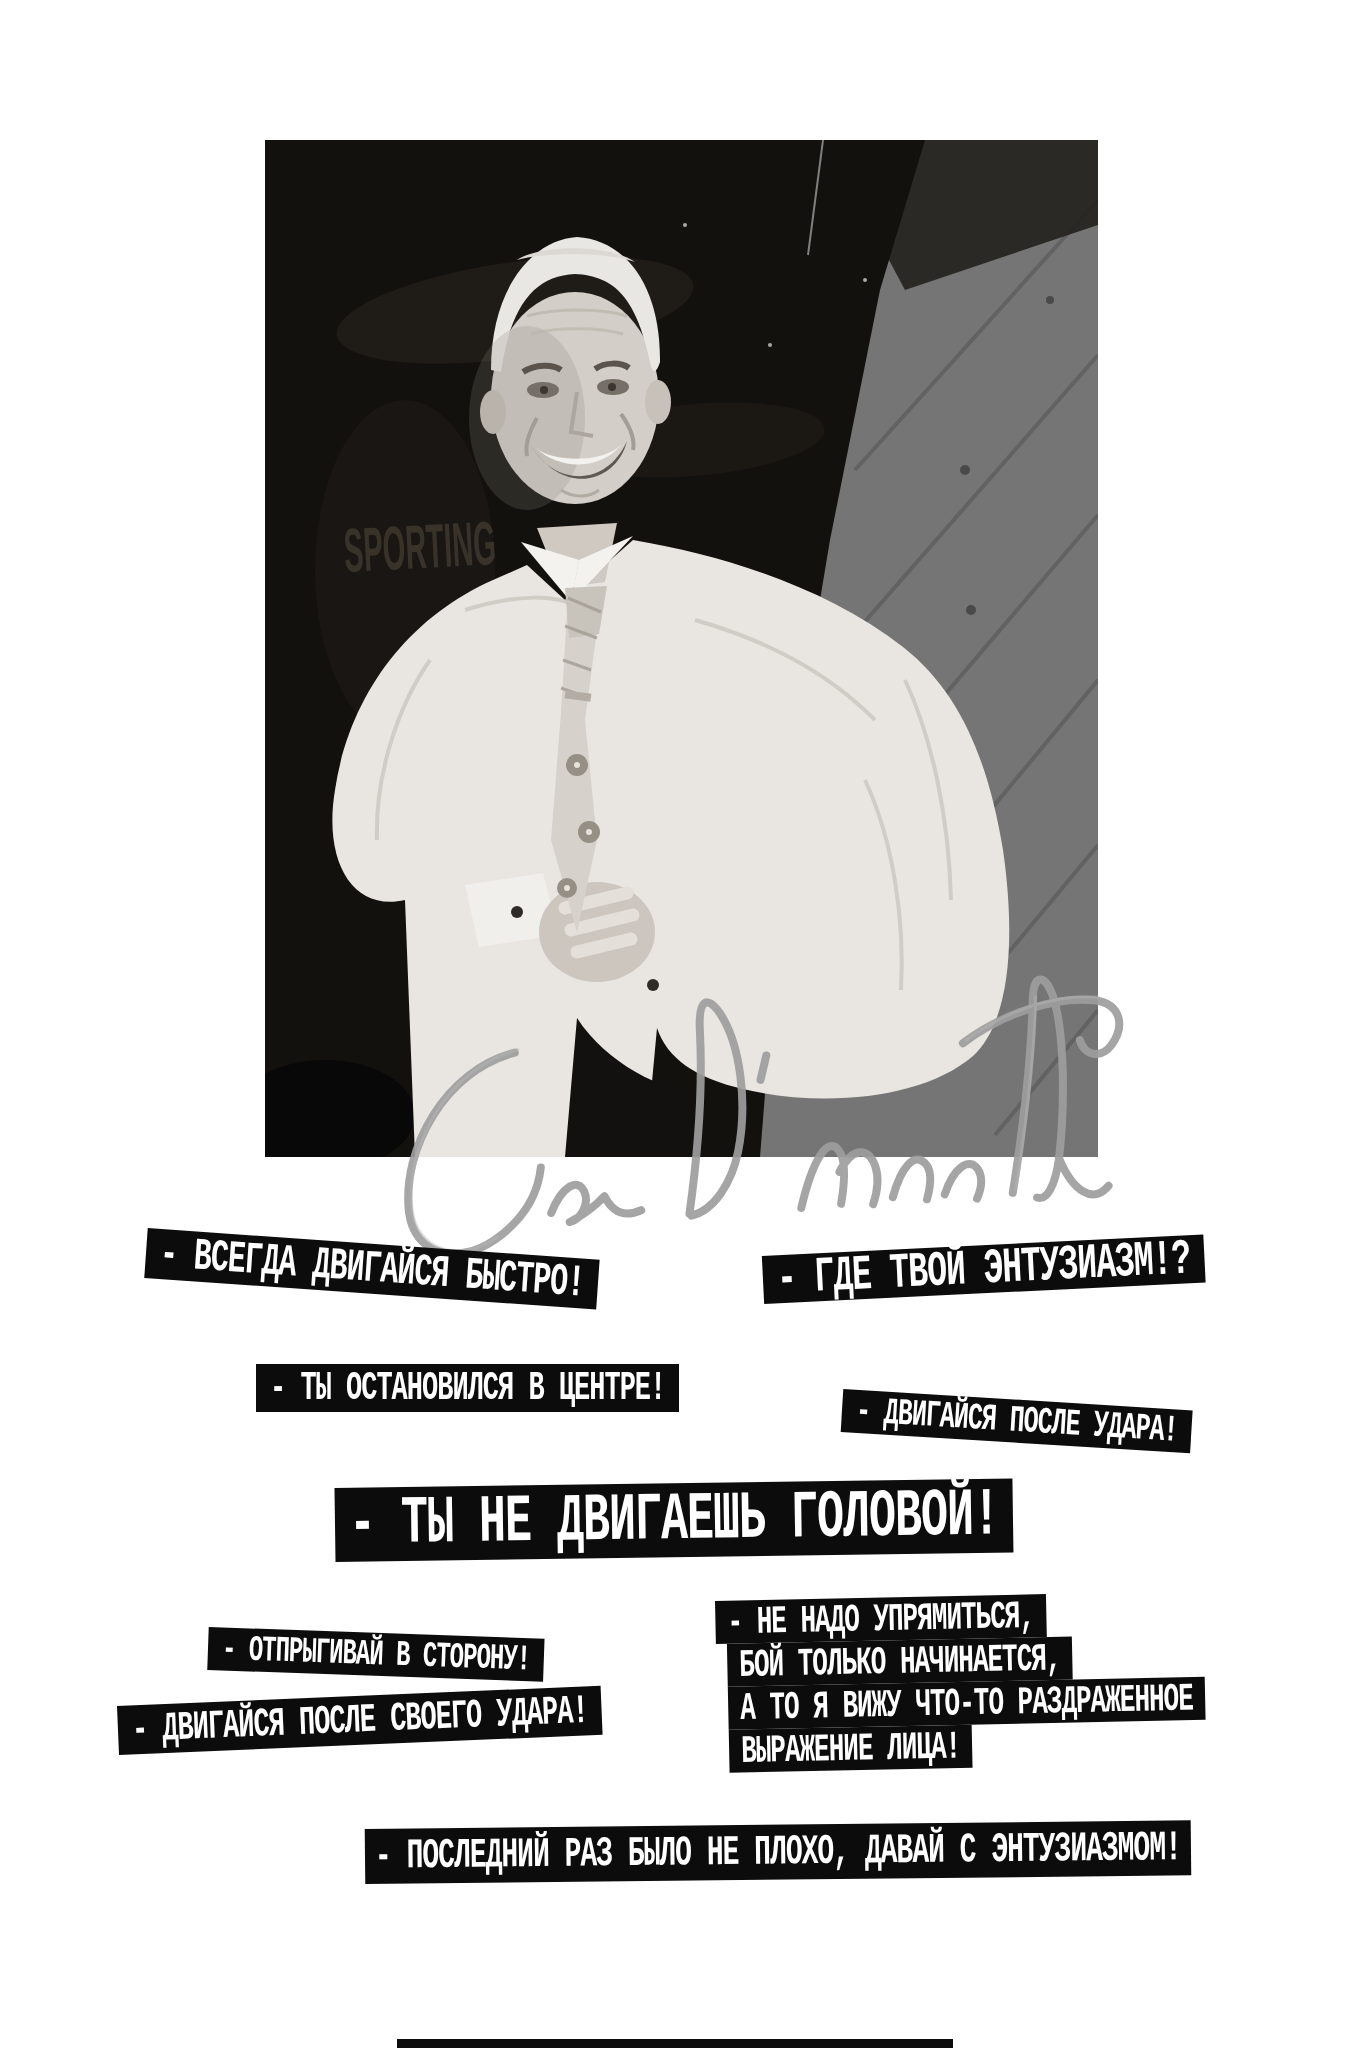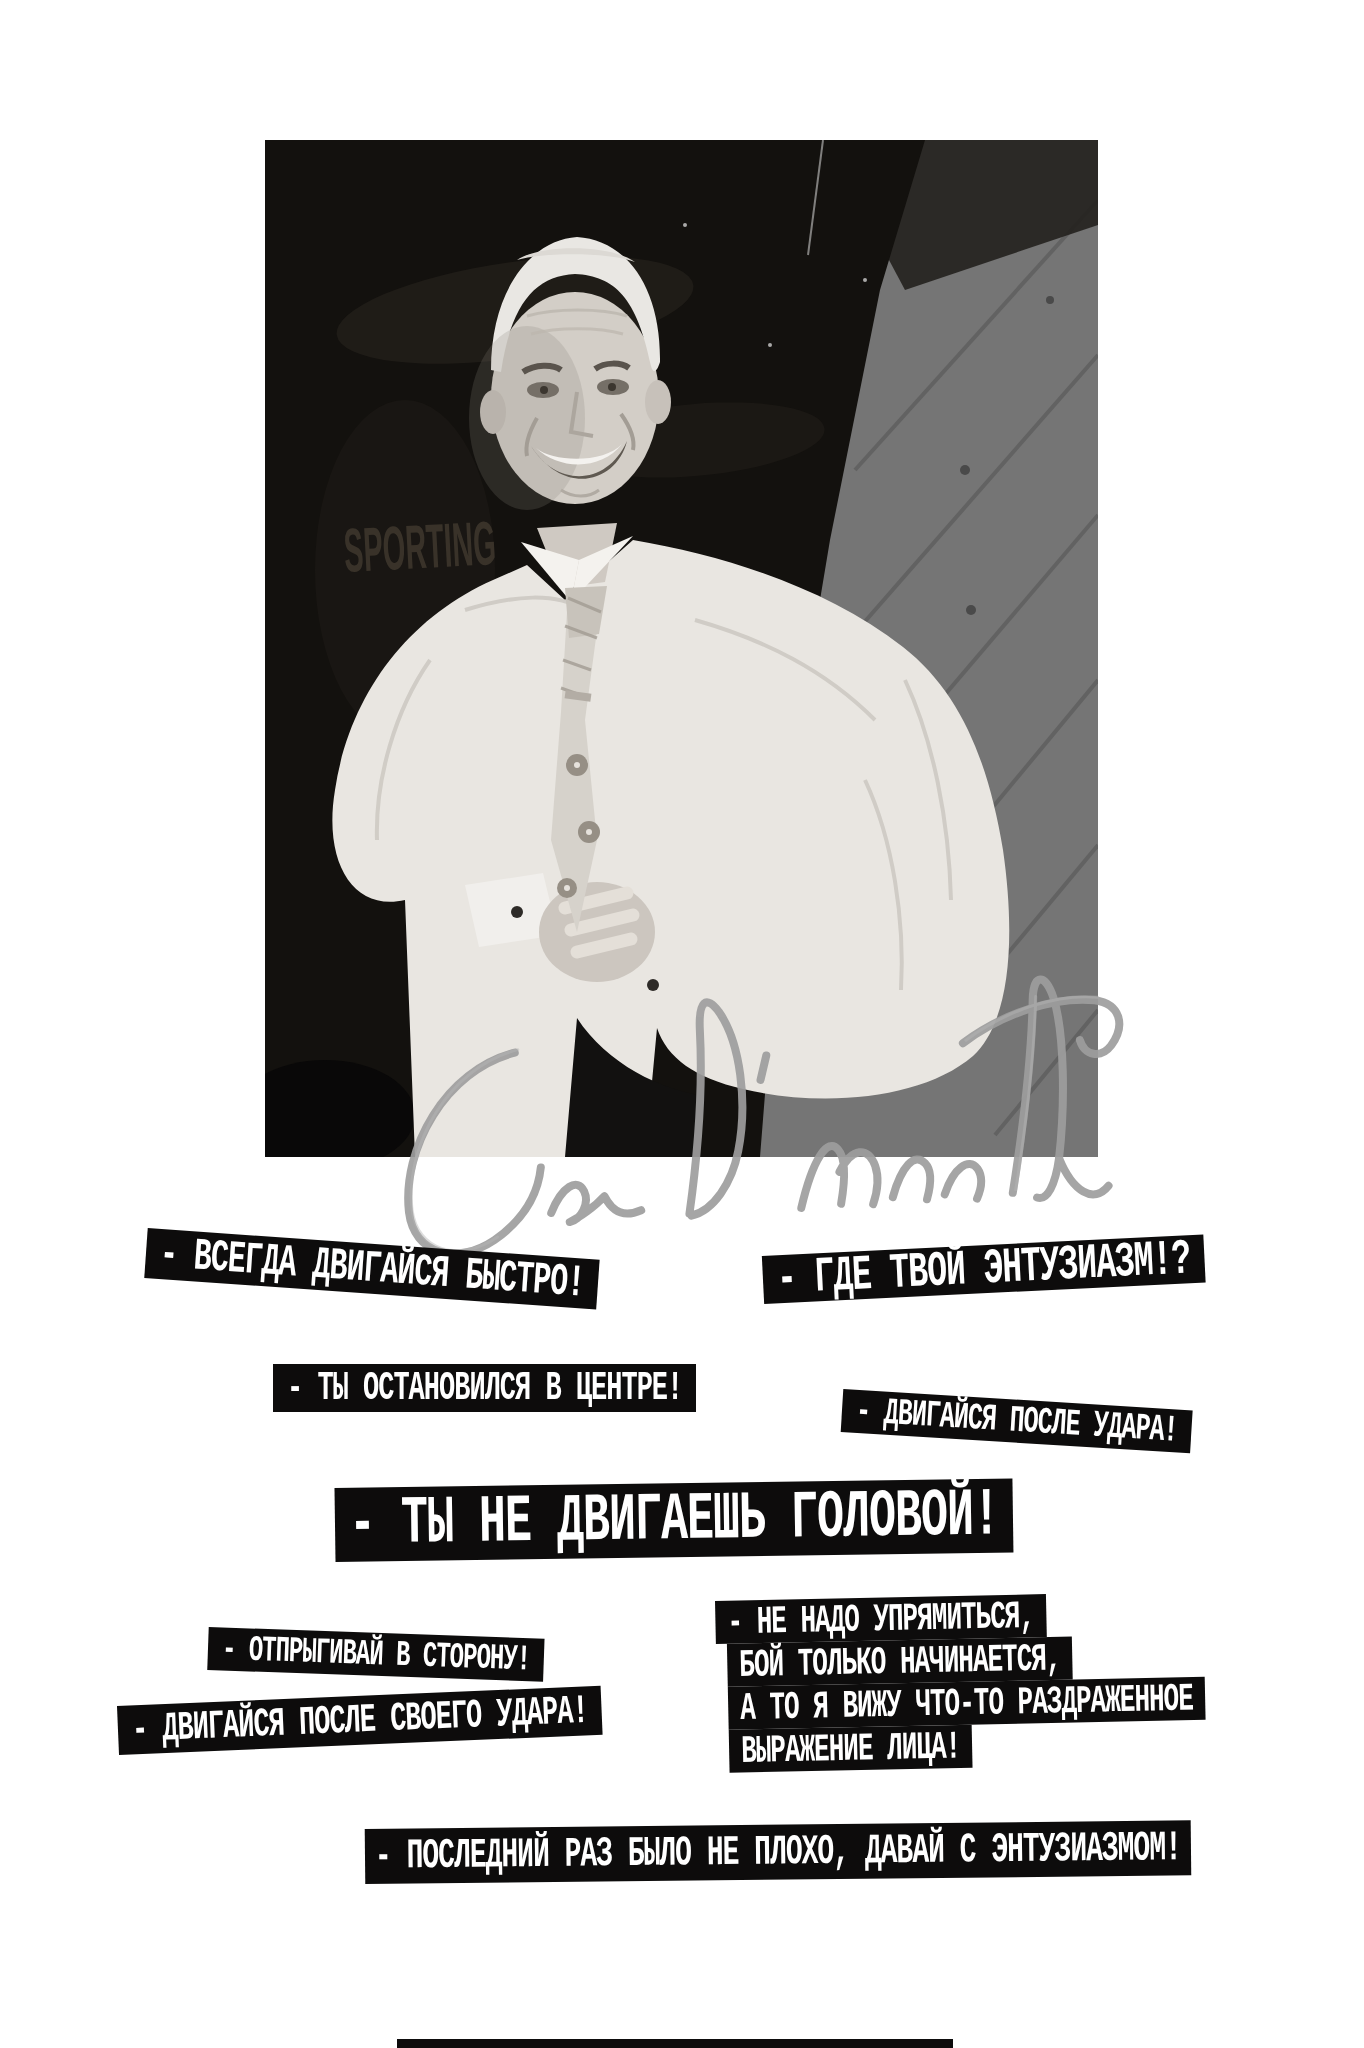--- a/index.html
+++ b/index.html
@@ -17,21 +17,21 @@
     position:absolute;z-index:3;
     background:#0d0c0c;color:#ffffff;
     font-family:"Liberation Mono","DejaVu Sans Mono",monospace;
     font-weight:bold;white-space:nowrap;
     display:flex;align-items:center;
     padding:0 14px;
   }
   .strip>span{display:inline-block;transform:scaleY(1.5);letter-spacing:-1px;}
   .s1{left:146px;top:1228px;height:50px;font-size:30px;transform:rotate(4deg);transform-origin:left center;}
   .s2{left:763px;top:1256px;height:48px;font-size:33px;transform:rotate(-2.8deg);transform-origin:left center;}
-  .s3{left:273px;top:1364px;height:48px;font-size:27px;}
+  .s3{left:256px;top:1364px;height:48px;font-size:27px;}
   .s4{left:842px;top:1389px;height:43px;font-size:25px;transform:rotate(3.5deg);transform-origin:left center;}
   .s5{left:335px;top:1488px;height:74px;font-size:45px;transform:rotate(-0.8deg);transform-origin:left center;}
   .s6{left:208px;top:1627px;height:43px;font-size:24px;transform:rotate(2deg);transform-origin:left center;}
   .block7{position:absolute;left:715px;top:1601px;z-index:3;transform:rotate(-1.2deg);transform-origin:left top;}
   .block7 .line{
     background:#0d0c0c;color:#fff;
     font-family:"Liberation Mono","DejaVu Sans Mono",monospace;
     font-weight:bold;white-space:nowrap;
     display:flex;align-items:center;
     height:43px;padding:0 12px;width:max-content;font-size:26px;

